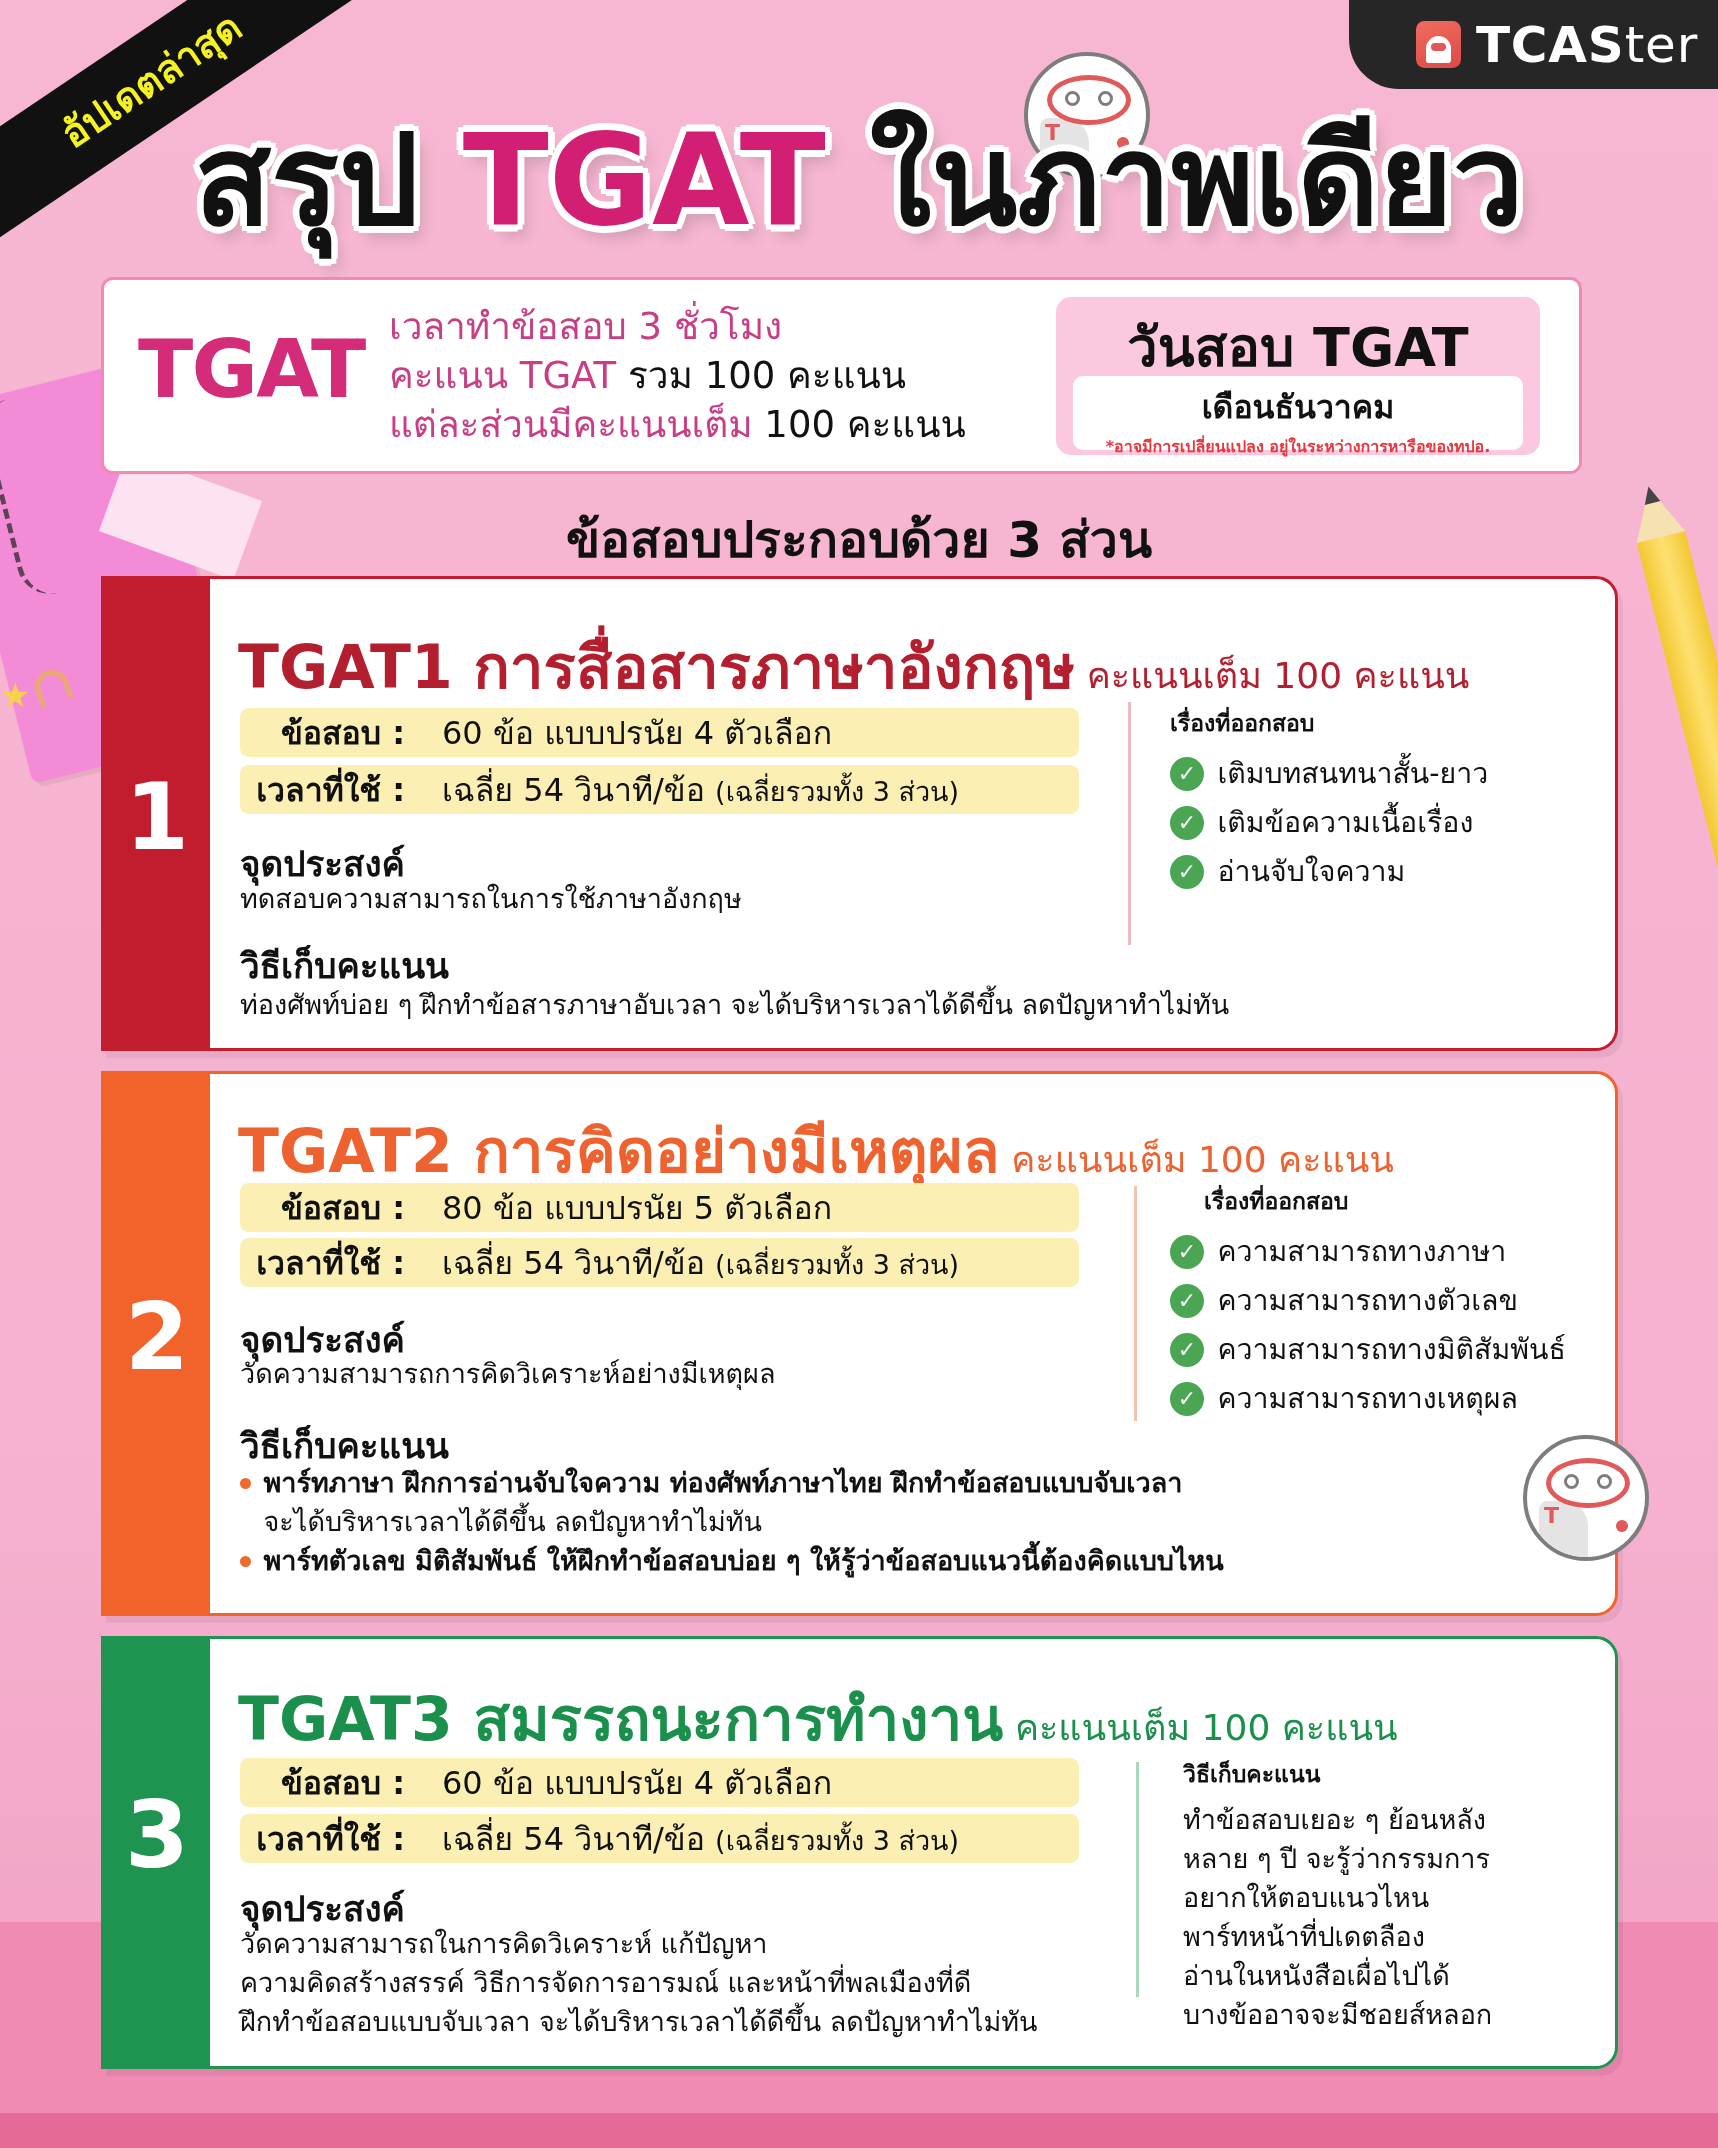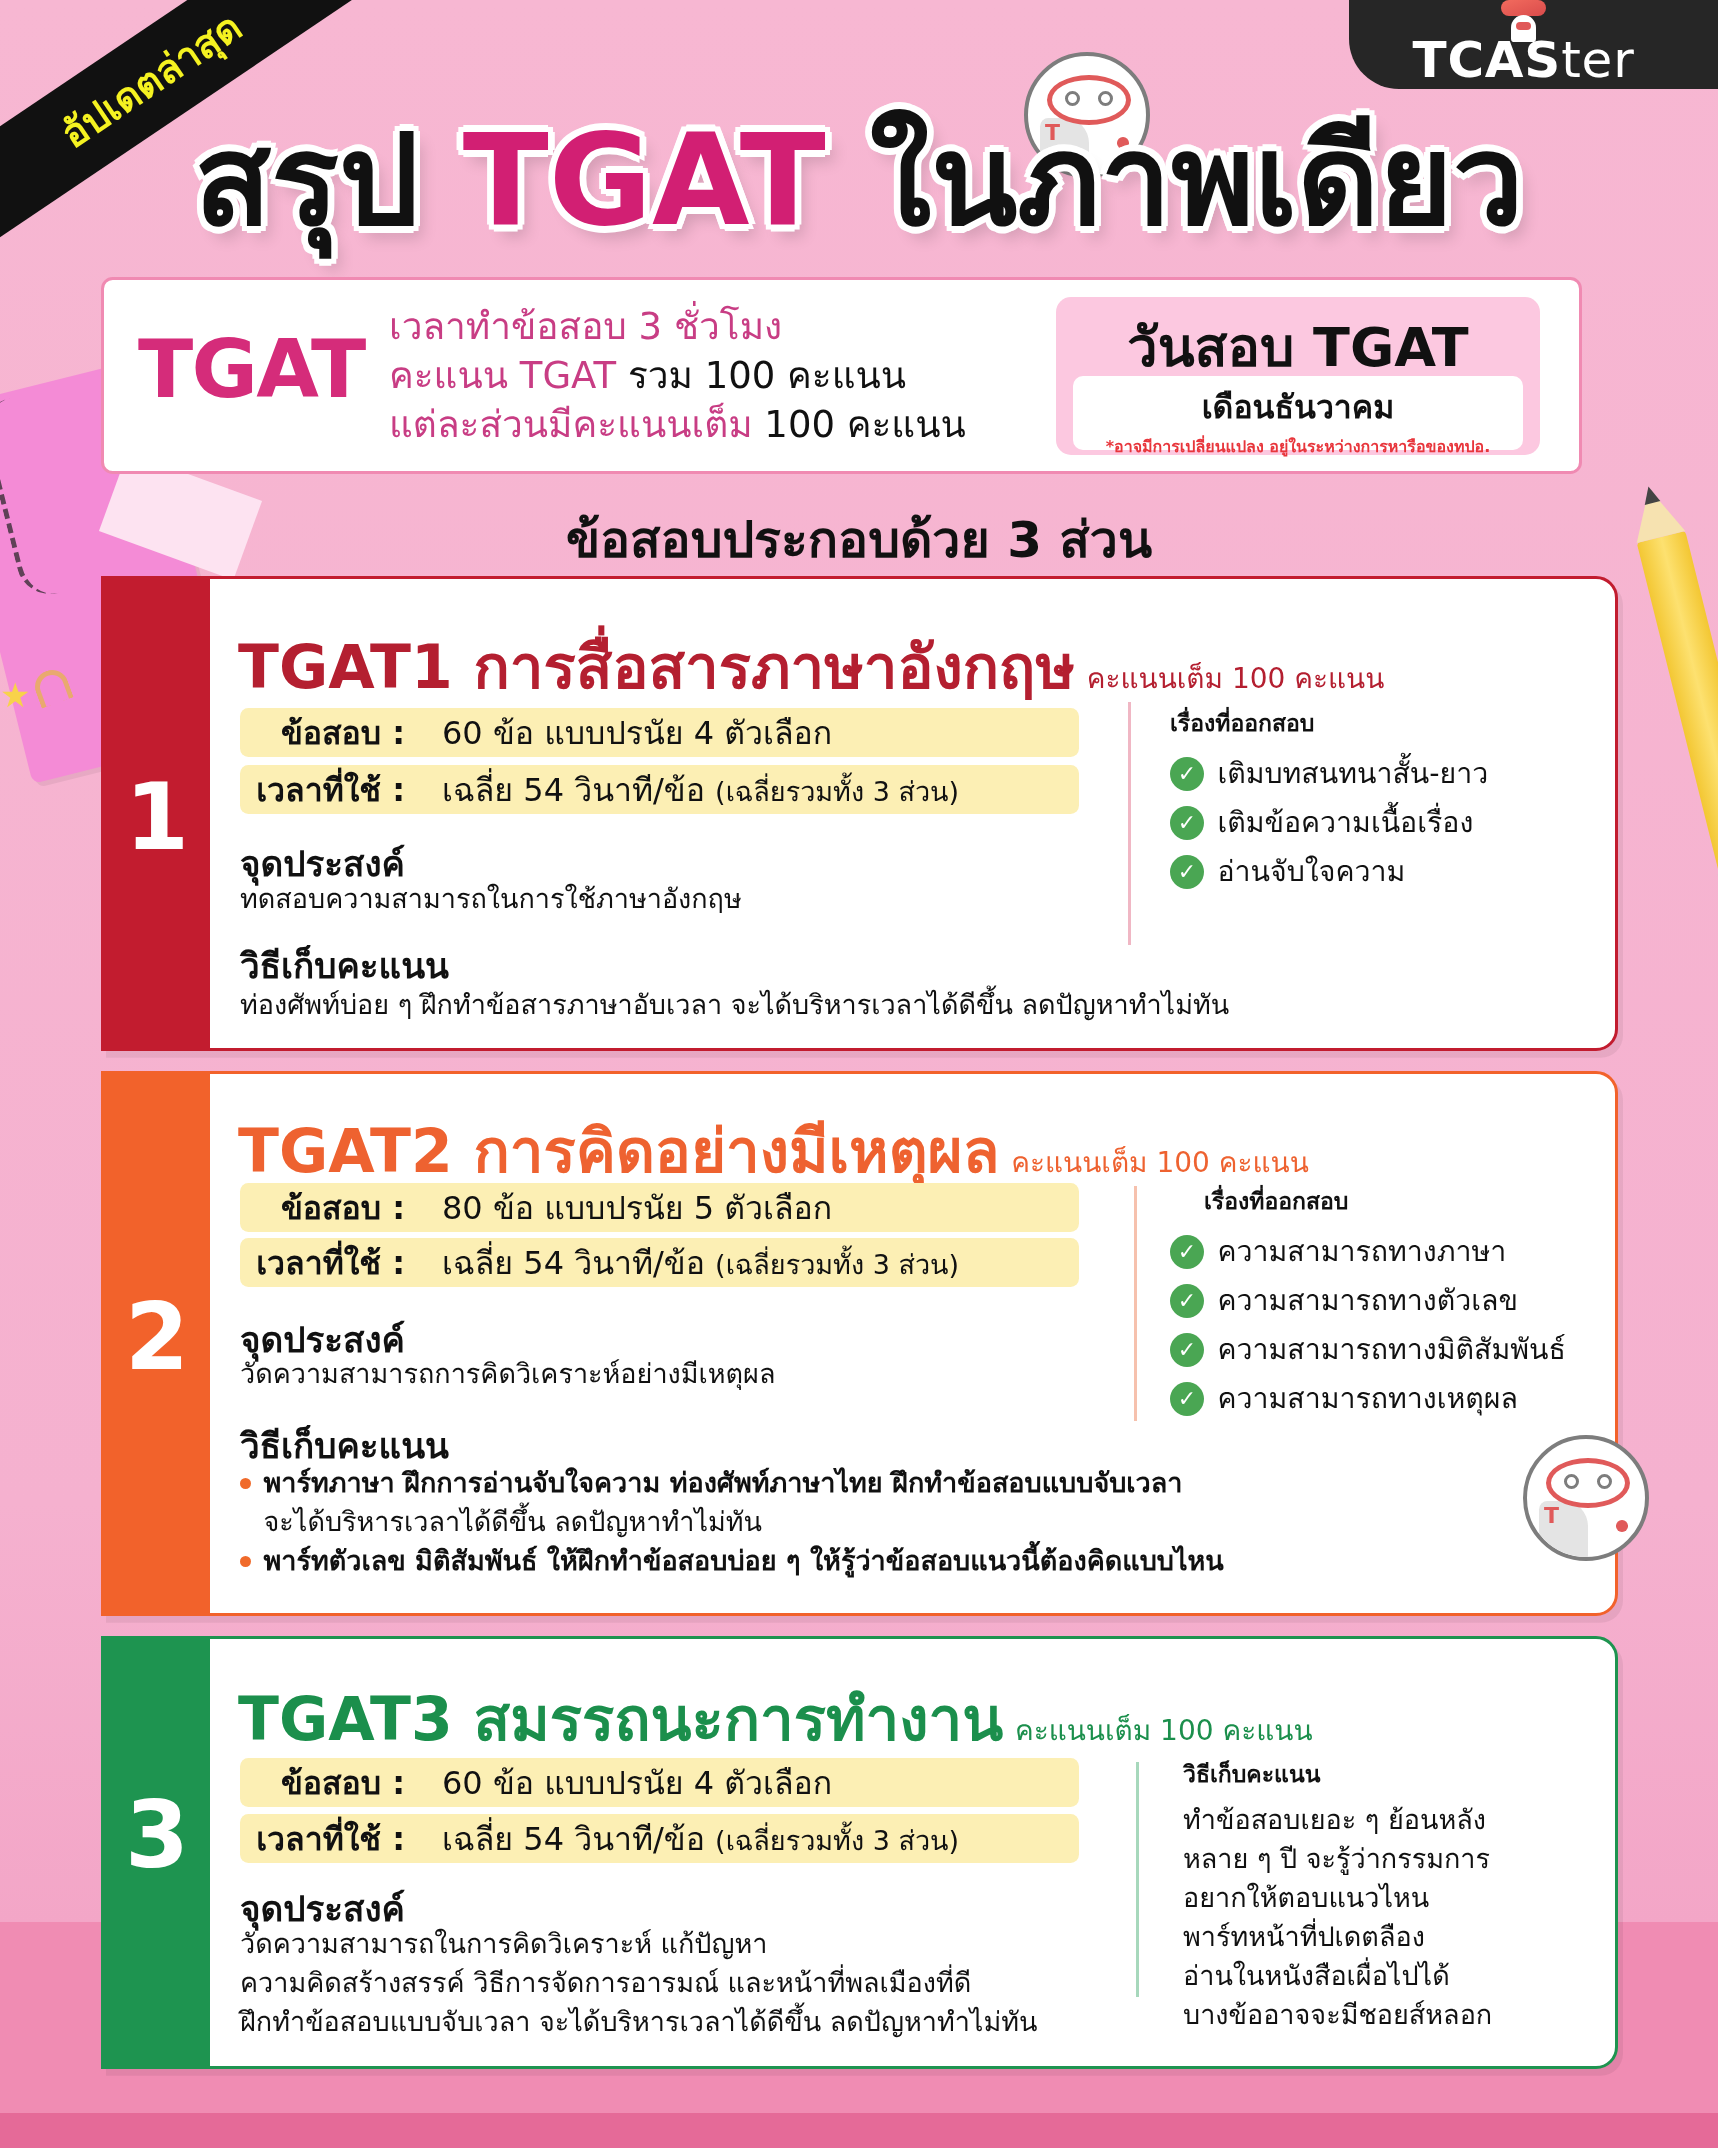--- a/index.html
+++ b/index.html
@@ -18,21 +18,21 @@
     position:absolute; left:-109px; top:34px; width:520px; height:92px;
     background:#111; transform: rotate(-34deg); transform-origin: center;
     display:flex; align-items:center; justify-content:center;
   }
   .ribbon span { color:#f5f221; font-weight:bold; font-size:39px; }
 
   
   .logo-tab {
     position:absolute; right:0; top:0; width:369px; height:89px;
     background:#262626; border-bottom-left-radius:50px;
-    display:flex; align-items:center; justify-content:flex-end; padding-right:20px; gap:15px;flex-direction:column;
+    display:flex; align-items:center; justify-content:flex-end; padding-right:20px; gap:15px;
   }
   .logo-icon {
     width:45px; height:47px; border-radius:8.4px;
     background: linear-gradient(160deg,#f26b5e,#d94b4b);
     position:relative;
   }
   .logo-icon::before { content:""; position:absolute; left:10px; top:15px; width:25px; height:27px; border-radius:12.6px 12.6px 3.4px 3.4px; background:#fff; }
   .logo-icon::after { content:""; position:absolute; left:15px; top:22px; width:15px; height:8.4px; border-radius:5px; background:#e05858; }
   .logo-text { color:#fff; font-size:50px; font-weight:bold; letter-spacing:0.8px; }
   .logo-text .lite { font-weight:normal; }
@@ -83,21 +83,21 @@
 
   
   .card {
     position:absolute; left:101px; width:1517px; background:#fff;
     border:3.4px solid; border-radius:0 22px 22px 0;
     box-shadow: 5px 6.7px 0 rgba(0,0,0,0.06);
   }
   .card .stripe { position:absolute; left:-3.4px; top:-3.4px; bottom:-3.4px; width:109px; }
   .card .num { position:absolute; left:0; width:106px; text-align:center; color:#fff; font-weight:bold; font-size:92px; }
   .card h2 { position:absolute; left:134px; font-size:60px; font-weight:bold; white-space:nowrap; }
-  .card h2 .score { font-size:28px; font-weight:normal; margin-left:11.7px; }
+  .card h2 .score { font-size:36px; font-weight:normal; margin-left:11.7px; }
   .pill {
     position:absolute; left:136px; width:839px; height:49px; background:#fcefb4;
     border-radius:8.4px; display:flex; align-items:center; font-size:32px;
   }
   .pill .k { width:185px; text-align:right; font-weight:bold; padding-right:20px; }
   .pill .v { padding-left:17px; }
   .pill .v small { font-size:27px; }
   .card .lbl { position:absolute; left:136px; font-size:35px; font-weight:bold; }
   .card .txt { position:absolute; left:136px; font-size:27px; line-height:39px; }
   .divider { position:absolute; width:3.4px; }

